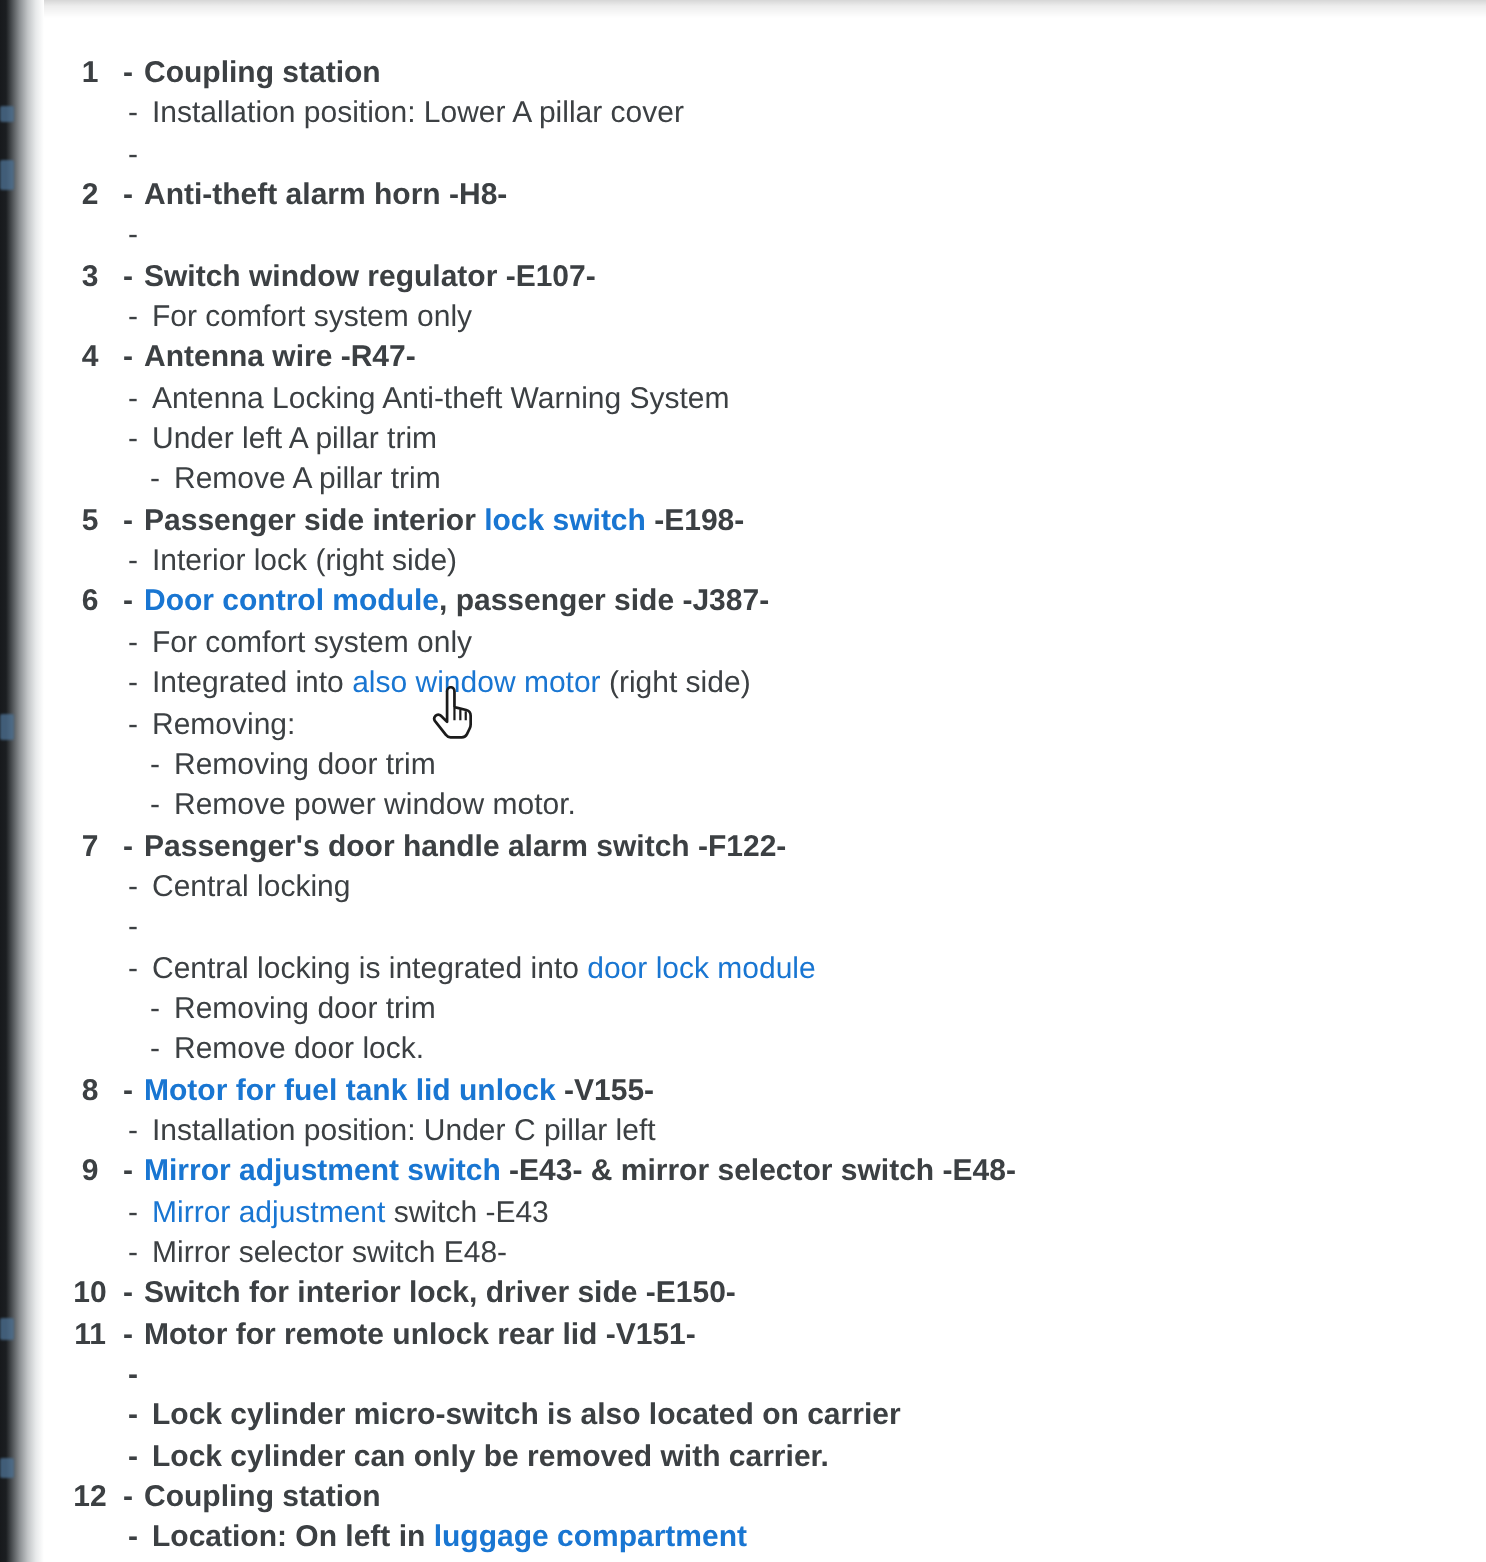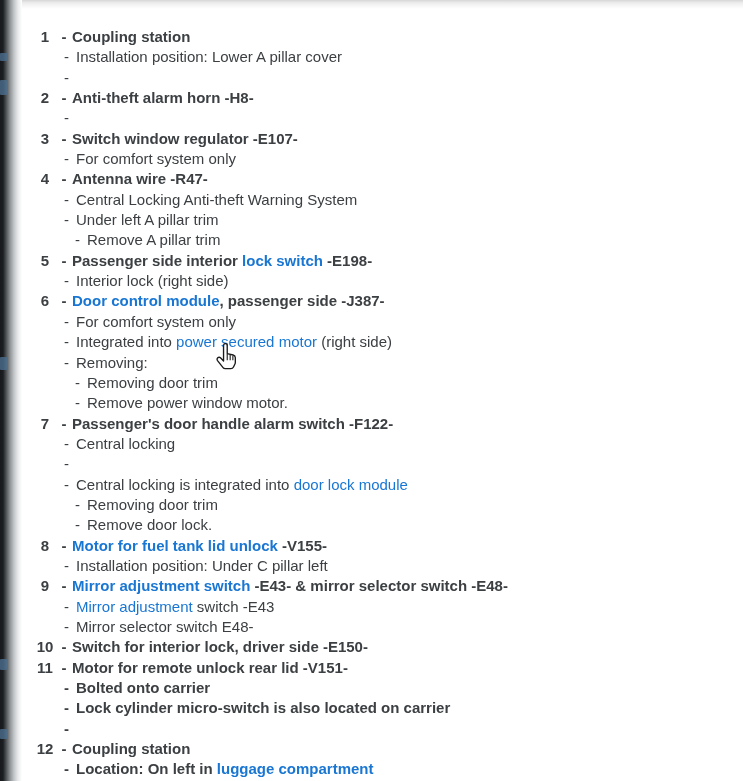--- a/index.html
+++ b/index.html
@@ -85,21 +85,21 @@
       <span class="sdash">-</span>
       <span><span>For comfort system only</span></span>
     </div>
     <div class="line head">
       <span class="num">4</span>
       <span class="hdash">-</span>
       <span><span>Antenna wire -R47-</span></span>
     </div>
     <div class="line sub1">
       <span class="sdash">-</span>
-      <span><span>Central Locking Anti-theft Warning System</span></span>
+      <span><span>Antenna Locking Anti-theft Warning System</span></span>
     </div>
     <div class="line sub1">
       <span class="sdash">-</span>
       <span><span>Under left A pillar trim</span></span>
     </div>
     <div class="line sub2">
       <span class="sdash">-</span>
       <span><span>Remove A pillar trim</span></span>
     </div>
     <div class="line head">
@@ -115,21 +115,21 @@
       <span class="num">6</span>
       <span class="hdash">-</span>
       <span><a class="lnk">Door control module</a><span>, passenger side -J387-</span></span>
     </div>
     <div class="line sub1">
       <span class="sdash">-</span>
       <span><span>For comfort system only</span></span>
     </div>
     <div class="line sub1">
       <span class="sdash">-</span>
-      <span><span>Integrated into </span><a class="lnk">power secured motor</a><span> (right side)</span></span>
+      <span><span>Integrated into </span><a class="lnk">also window motor</a><span> (right side)</span></span>
     </div>
     <div class="line sub1">
       <span class="sdash">-</span>
       <span><span>Removing:</span></span>
     </div>
     <div class="line sub2">
       <span class="sdash">-</span>
       <span><span>Removing door trim</span></span>
     </div>
     <div class="line sub2">
@@ -187,28 +187,28 @@
       <span class="hdash">-</span>
       <span><span>Switch for interior lock, driver side -E150-</span></span>
     </div>
     <div class="line head">
       <span class="num">11</span>
       <span class="hdash">-</span>
       <span><span>Motor for remote unlock rear lid -V151-</span></span>
     </div>
     <div class="line sub1 bold">
       <span class="sdash">-</span>
-      <span><span>Bolted onto carrier</span></span>
     </div>
     <div class="line sub1 bold">
       <span class="sdash">-</span>
       <span><span>Lock cylinder micro-switch is also located on carrier</span></span>
     </div>
     <div class="line sub1 bold">
       <span class="sdash">-</span>
+      <span><span>Lock cylinder can only be removed with carrier.</span></span>
     </div>
     <div class="line head">
       <span class="num">12</span>
       <span class="hdash">-</span>
       <span><span>Coupling station</span></span>
     </div>
     <div class="line sub1 bold">
       <span class="sdash">-</span>
       <span><span>Location: On left in </span><a class="lnk">luggage compartment</a></span>
     </div>

